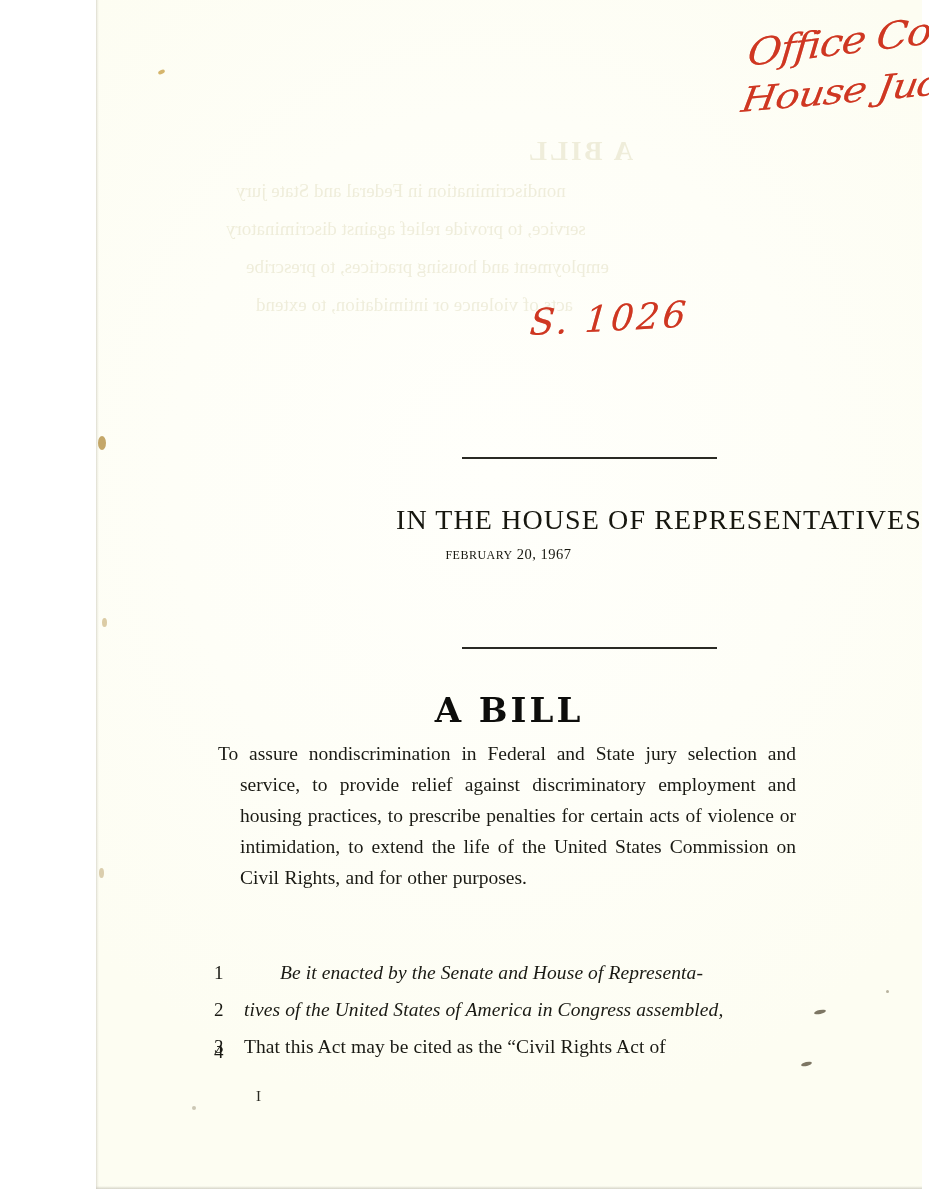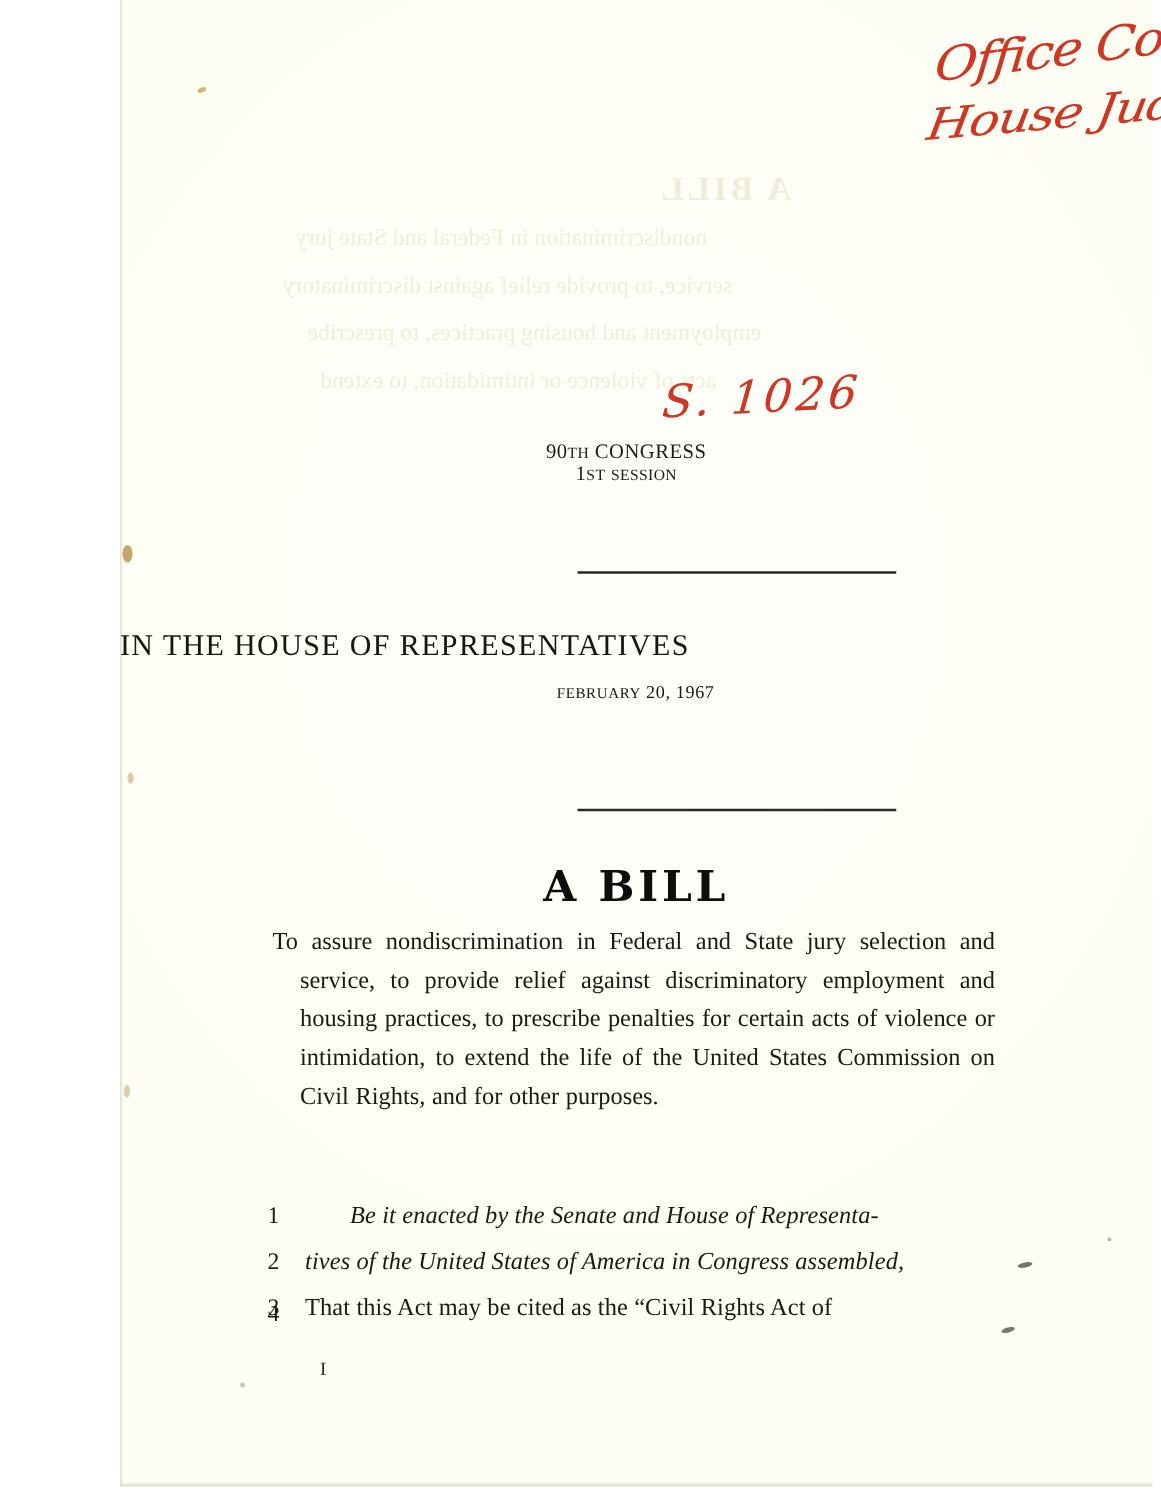--- a/index.html
+++ b/index.html
@@ -125,22 +125,22 @@
     background: #2a2a24;
   }
   #rule-top { top: 457px; }
   #rule-bottom { top: 647px; }
 
   
   .chamber {
     position: absolute;
     left: 0; right: 0;
     top: 504px;
-    text-align: left;
-    font-size: 24px;
+    text-align: right;
+    font-size: 28px;
     letter-spacing: 1.1px;
     color: #17170f;
   }
   .bill-date {
     position: absolute;
     left: 0; right: 1px;
     top: 546px;
     text-align: center;
     font-size: 14.5px;
     letter-spacing: .5px;
@@ -289,24 +289,20 @@
     <div class="spot" style="left:6px; top:618px; width:5px; height:9px; background:#bfa262; opacity:.55;"></div>
     <div class="spot" style="left:3px; top:868px; width:5px; height:10px; background:#b9a068; opacity:.5;"></div>
     <div class="spot" style="left:718px; top:1010px; width:12px; height:4px; background:#5c5440; opacity:.8; transform:rotate(-12deg);"></div>
     <div class="spot" style="left:705px; top:1062px; width:11px; height:4px; background:#5c5440; opacity:.8; transform:rotate(-14deg);"></div>
     <div class="spot" style="left:790px; top:990px; width:3px; height:3px; background:#8a8068; opacity:.6;"></div>
     <div class="spot" style="left:96px; top:1106px; width:4px; height:4px; background:#9a9278; opacity:.5;"></div>
 
     <div id="content">
 
       <div class="masthead">
-        <div class="congress-block">
-          <div class="congress-line"><span>90</span><span class="sc">TH</span>&nbsp;<span>CONGRESS</span></div>
-          <div class="congress-line"><span>1</span><span class="sc">ST</span>&nbsp;<span class="sc">SESSION</span></div>
-        </div>
       </div>
 
       <div class="rule" id="rule-top"></div>
 
       <div class="chamber">IN THE HOUSE OF REPRESENTATIVES</div>
 
       <div class="bill-date"><span class="sc">FEBRUARY</span>&nbsp;<span>20, 1967</span></div>
 
 
       <div class="rule" id="rule-bottom"></div>

